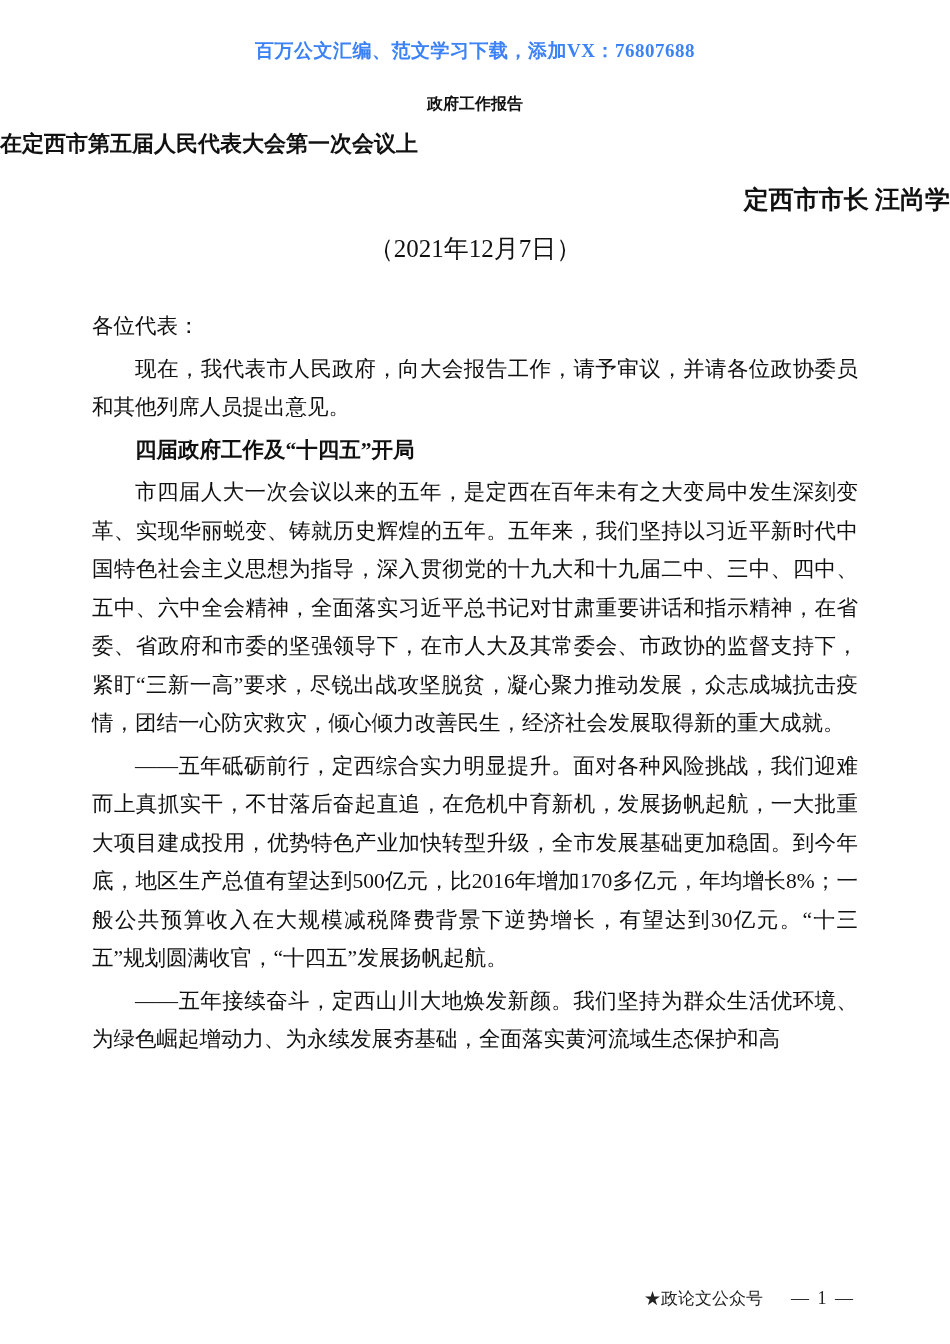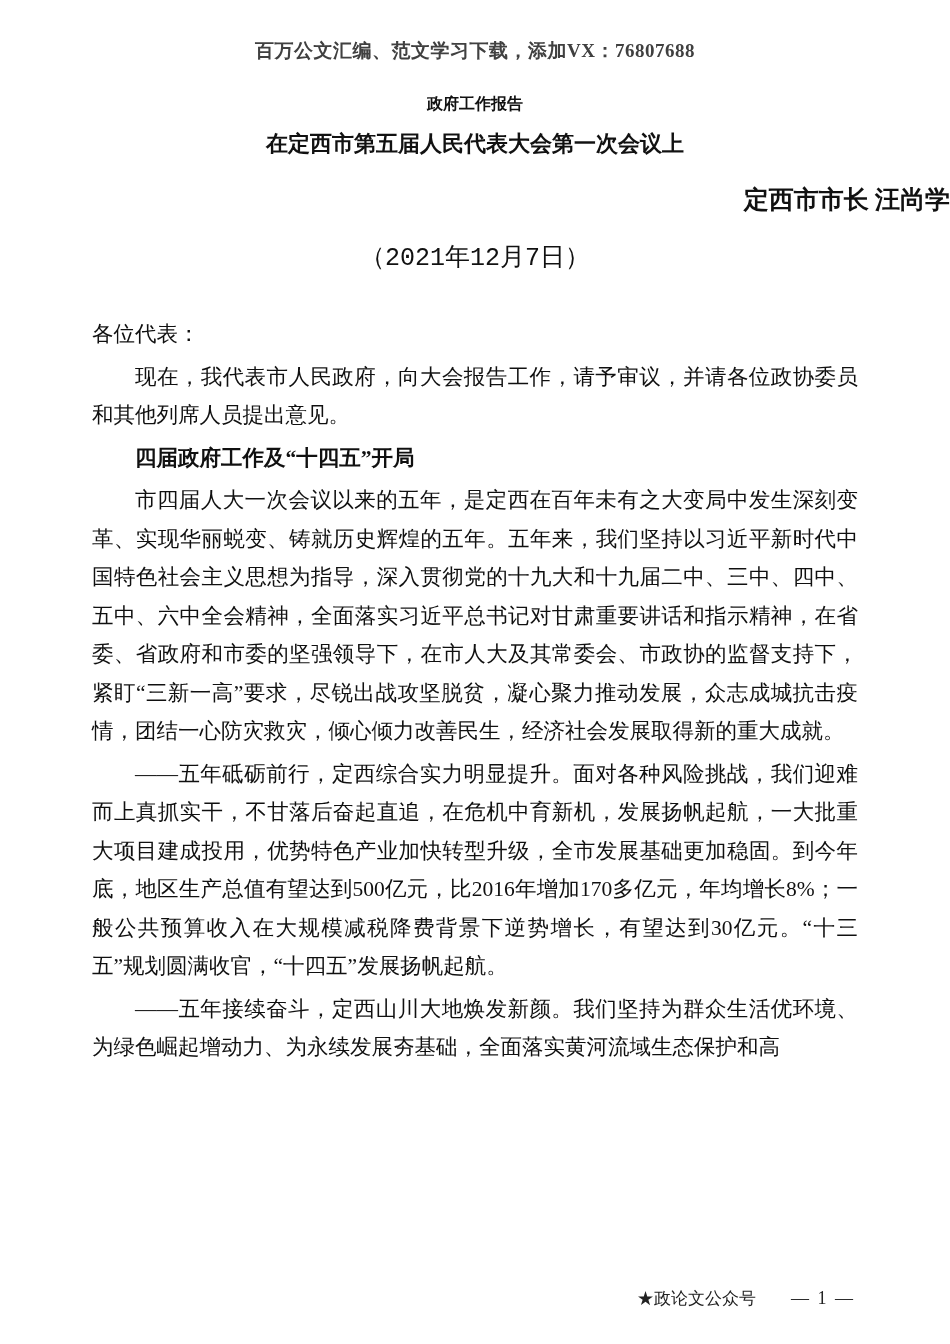--- a/index.html
+++ b/index.html
@@ -16,47 +16,45 @@
     font-family: "Liberation Serif", "DejaVu Serif", serif;
     color: #111111;
     overflow: hidden;
     box-sizing: border-box;
   }
   .promo {
     padding-top: 38px;
     text-align: center;
     font-size: 19px;
     font-weight: bold;
-    color: #404040;
+    color: #3b82f6;
     letter-spacing: 0.5px;
   }
   .doc-title {
     margin-top: 30px;
     text-align: center;
     font-size: 16px;
     font-weight: bold;
   }
   .doc-subtitle {
     margin-top: 14px;
-    text-align: center;
     font-size: 22px;
     font-weight: bold;
   }
   .doc-author {
     margin-top: 24px;
     text-align: right;
     font-size: 25px;
     font-weight: bold;
   }
   .doc-date {
-    margin-top: 24px;
+    margin-top: 16px;
     text-align: center;
     font-size: 25px;
     font-weight: normal;
-    font-family: Liberation Mono, monospace;
   }
   .doc-body {
     margin: 42px 88px 0 88px;
     font-size: 21.5px;
     line-height: 38.5px;
     text-align: justify;
     color: #101010;
   }
   .doc-body p {
     margin: 4px;
@@ -67,21 +65,21 @@
   }
   .bold {
     font-weight: bold;
   }
   .footer {
     position: absolute;
     right: 95px;
     bottom: 34px;
     display: flex;
     align-items: baseline;
-    gap: 35px;
+    gap: 28px;
     font-size: 17px;
     color: #222222;
   }
   .footer .page-number {
     font-size: 18px;
     letter-spacing: 2px;
   }
 </style>
 </head>
 <body>

